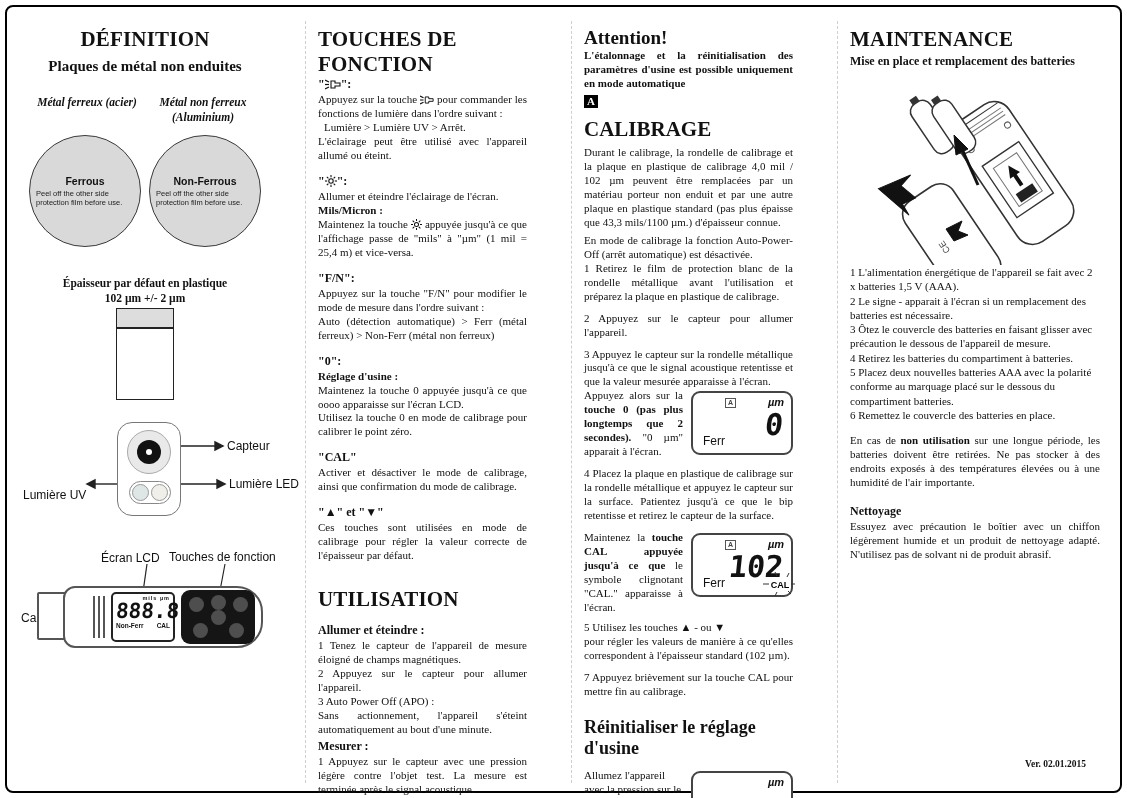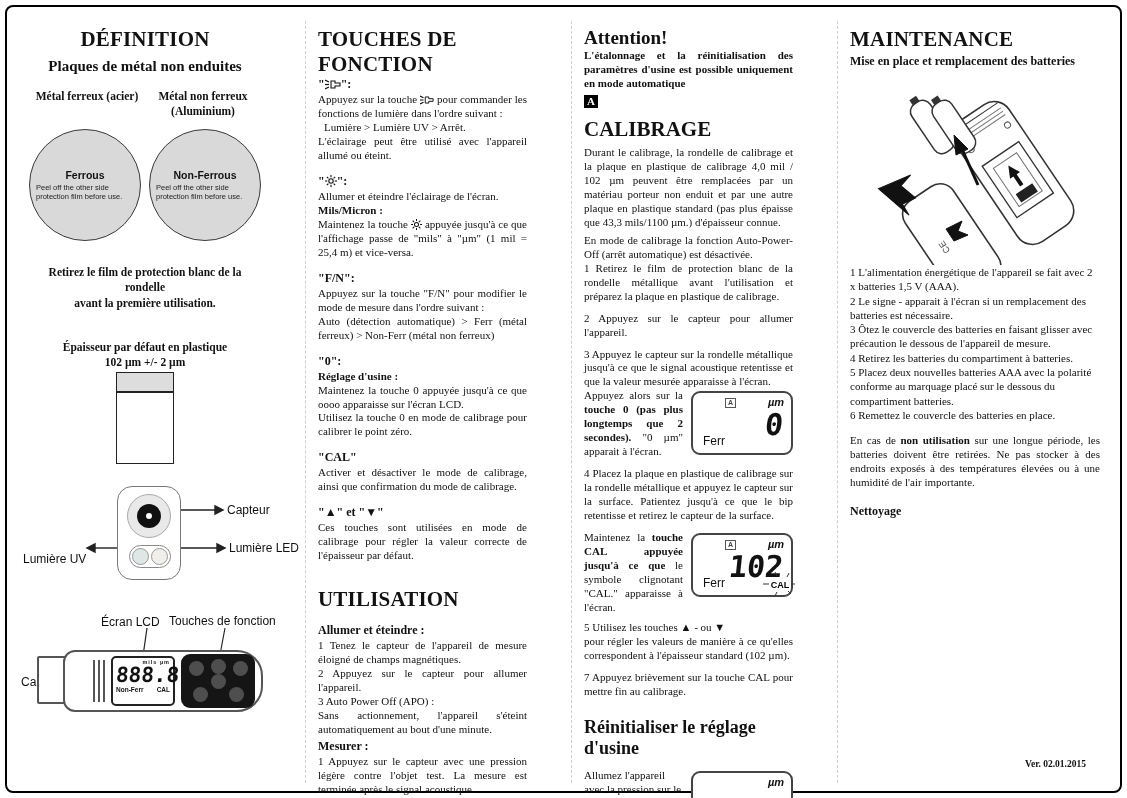--- a/index.html
+++ b/index.html
@@ -12,21 +12,21 @@
   h1 { font-size:21px; font-weight:bold; letter-spacing:.2px; }
   .center { text-align:center; }
   p, .line { font-size:11px; line-height:1.27; }
   .just { text-align:justify; }
   .b { font-weight:bold; }
   .sec { margin-top:11px; }
   .sec-h { font-size:12px; font-weight:bold; margin-bottom:1px; }
 
   
   .def-sub { font-size:15px; font-weight:bold; margin-top:6px; }
-  .metal-labels { display:flex; margin-top:14px; }
+  .metal-labels { display:flex; margin-top:20px;font-style:italic; }
   .metal-labels div { flex:1; font-size:11.5px; font-weight:bold; text-align:center; line-height:1.3; }
   .discs { display:flex; justify-content:center; gap:8px; margin-top:10px; }
   .disc { width:112px; height:112px; border-radius:50%; background:#d9d9d9; border:1.5px solid #3a3a3a; display:flex; flex-direction:column; justify-content:center; align-items:center; text-align:left; font-family:"Liberation Sans", sans-serif; padding:6px; }
   .disc .dt { font-size:10.5px; font-weight:bold; margin-bottom:2px; }
   .disc .dd { font-size:7.5px; line-height:1.25; color:#222; }
   .film-note { font-size:11.5px; font-weight:bold; text-align:center; margin-top:24px; line-height:1.35; }
   .thick-title { font-size:11.5px; font-weight:bold; text-align:center; margin-top:30px; }
   .thick-val { font-size:11.5px; font-weight:bold; text-align:center; margin-top:3px; }
   .plastic { width:58px; height:92px; border:1.5px solid #222; margin:4px auto 0 auto; }
   .plastic .band { height:20px; background:#ddd; border-bottom:2px solid #222; }
@@ -98,24 +98,20 @@
       </div>
       <div class="discs">
         <div class="disc">
           <div class="dt">Ferrous</div>
           <div class="dd">Peel off the other side protection film before use.</div>
         </div>
         <div class="disc">
           <div class="dt">Non-Ferrous</div>
           <div class="dd">Peel off the other side protection film before use.</div>
         </div>
-      </div>
-      <div class="film-note">
-        <span>Retirez le film de protection blanc de la rondelle</span><br>
-        <span>avant la première utilisation.</span>
       </div>
       <div class="thick-title">Épaisseur par défaut en plastique</div>
       <div class="thick-val">102 µm +/- 2 µm</div>
       <div class="plastic">
           <div class="band"></div>
         </div>
 
       <div class="diagram" style="height:118px; margin-top:14px;">
         <svg class="wires" width="250" height="118">
           <g stroke="#222" stroke-width="1.4" fill="#222">
@@ -402,18 +398,19 @@
         <div class="m-step">4 Retirez les batteries du compartiment à batteries.</div>
         <div class="m-step">5 Placez deux nouvelles batteries AAA avec la polarité conforme au marquage placé sur le dessous du compartiment batteries.</div>
         <div class="m-step">6 Remettez le couvercle des batteries en place.</div>
       </div>
 
       <p class="just" style="margin-top:12px;">
         <span>En cas de </span><span class="b">non utilisation</span><span> sur une longue période, les batteries doivent être retirées. Ne pas stocker à des endroits exposés à des températures élevées ou à une humidité de l'air importante.</span>
       </p>
 
       <div class="sec-h" style="margin-top:14px;">Nettoyage</div>
+      <p class="just">Essuyez avec précaution le boîtier avec un chiffon légèrement humide et un produit de nettoyage adapté. N'utilisez pas de solvant ni de produit abrasif.</p>
 
       <div class="version">Ver. 02.01.2015</div>
     </div>
 
   </div>
 </div>
 
 </body></html>

